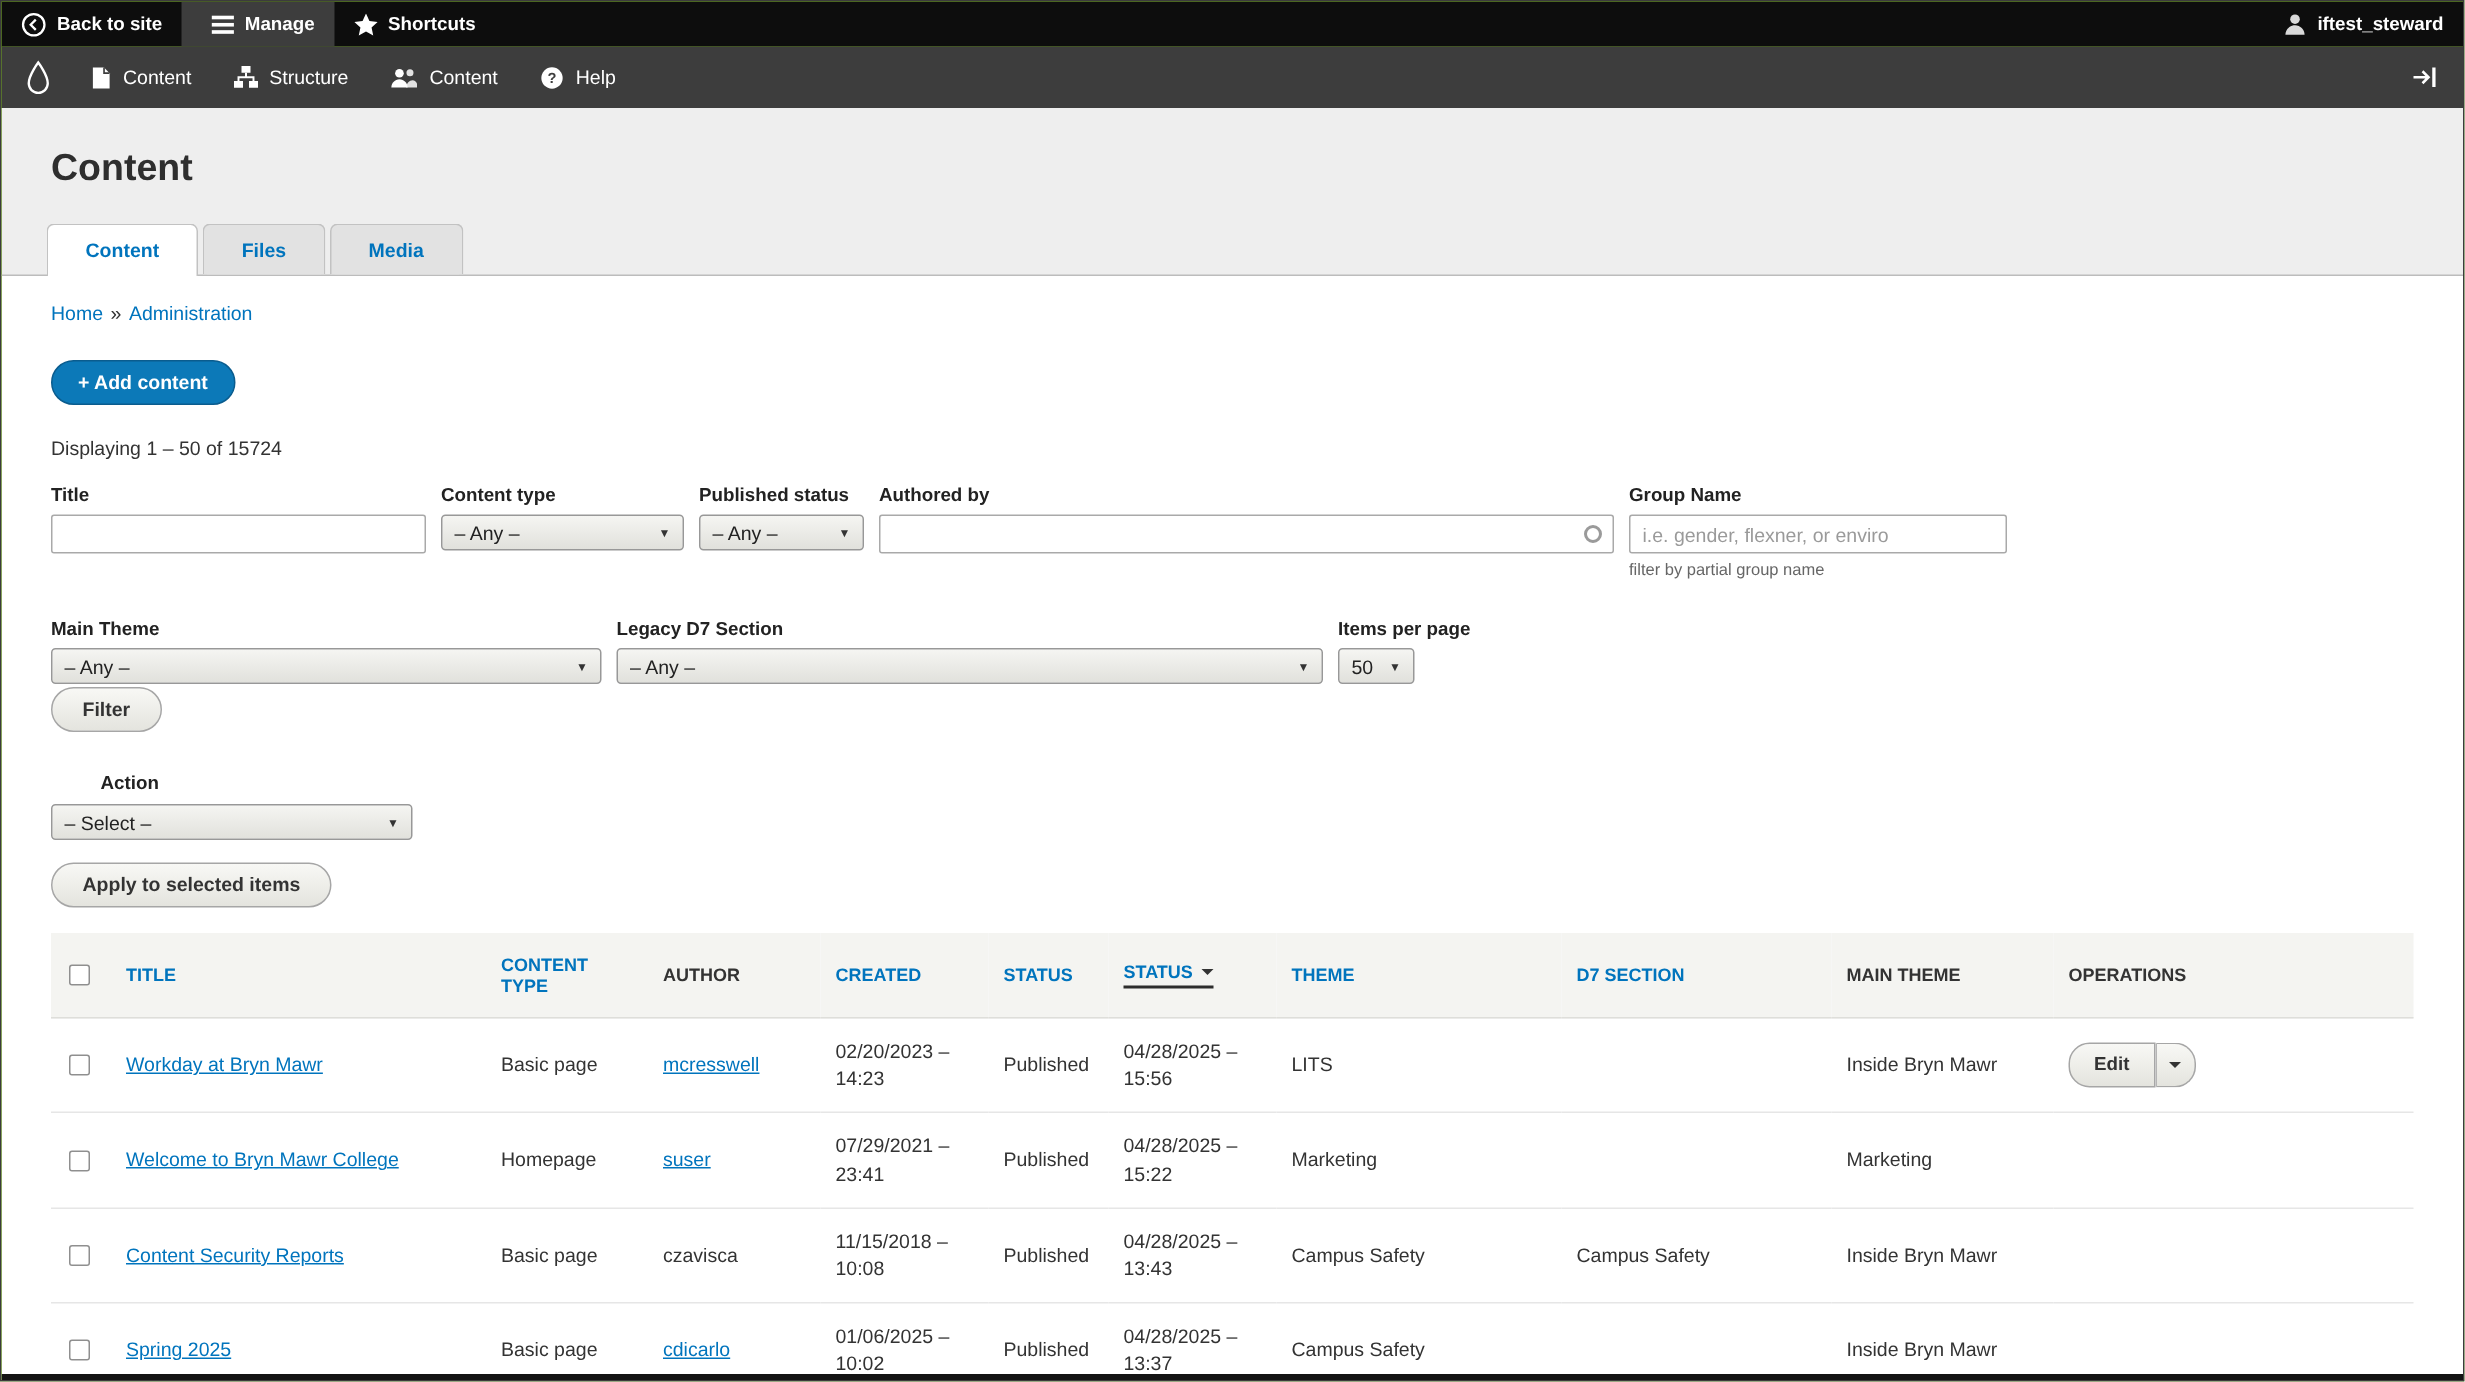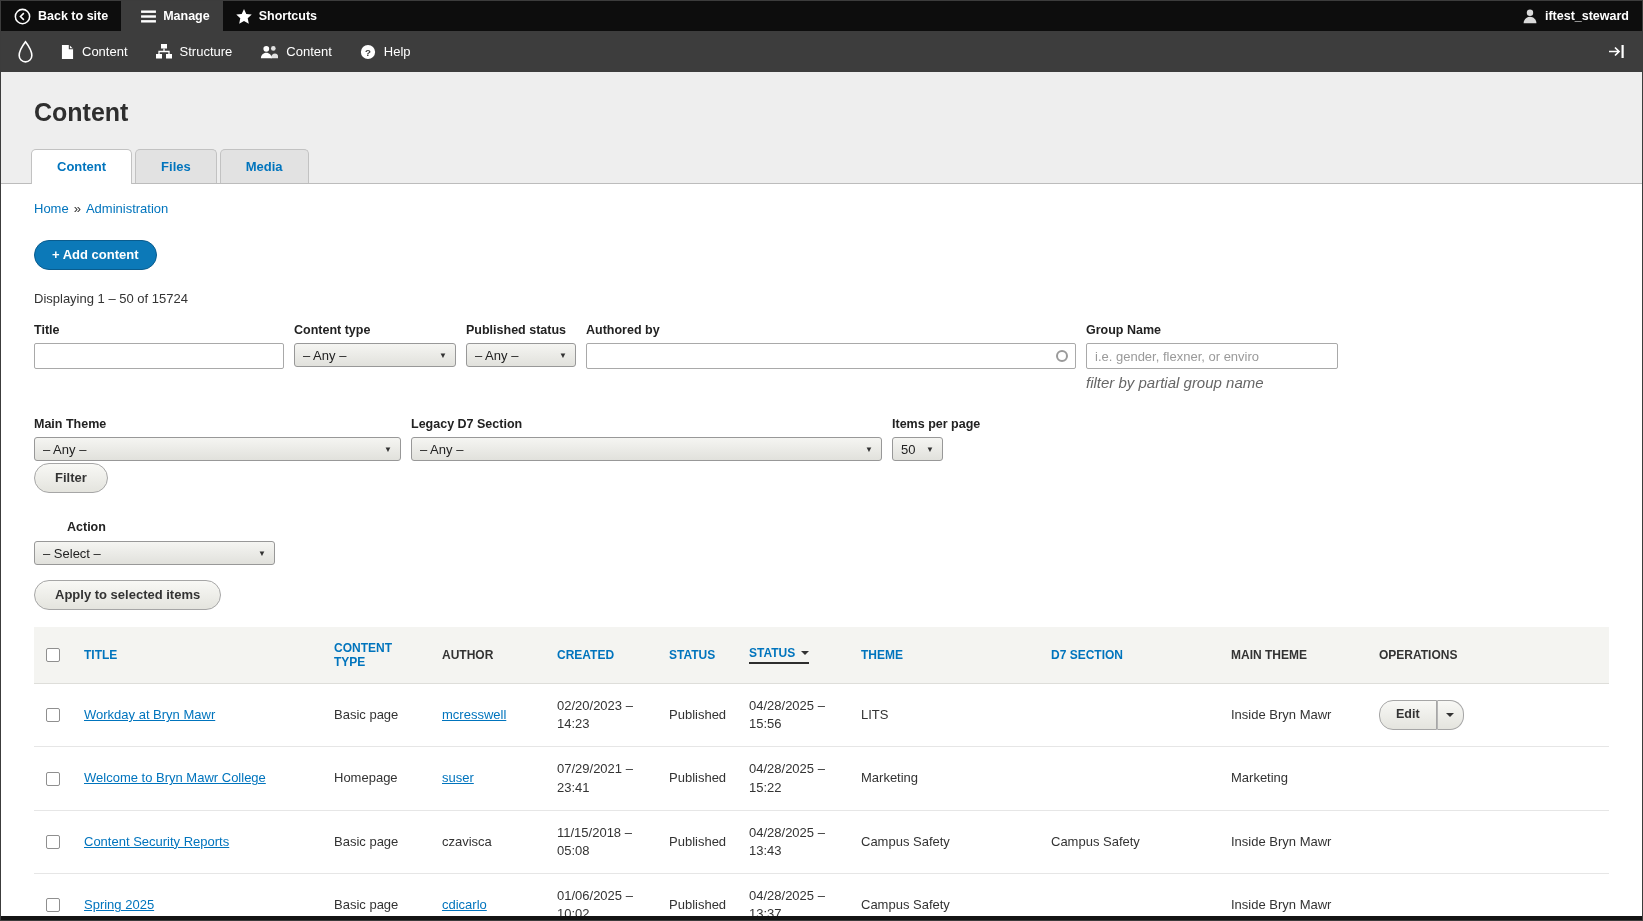--- a/index.html
+++ b/index.html
@@ -48,21 +48,21 @@
   .field { margin-right:10px; }
   .field > label { display:block; font-size:12.5px; font-weight:bold; color:#222; margin-bottom:6px; }
   .w250{width:250px}.w162{width:162px}.w110{width:110px}.w490{width:490px}.w252{width:252px}
   .w367{width:367px}.w471{width:471px}.w51{width:51px}
   .text-input { height:26px; width:100%; border:1px solid #a9a9a9; border-radius:2px; background:#fff;
                 padding:0 8px; font-size:13px; font-family:inherit; color:#333; }
   .text-input::placeholder { color:#9a9a9a; }
   .ac-wrap { position:relative; }
   .ac-circle { position:absolute; right:8px; top:7px; width:12px; height:12px;
                border:2px solid #9a9a9a; border-radius:50%; }
-  .help-text { font-size:15px; color:#666; margin-top:5px;font-style:italic; }
+  .help-text { font-size:11px; color:#666; margin-top:5px; }
 
   .select { height:24px; display:flex; align-items:center; justify-content:space-between; padding:0 8px;
             background:linear-gradient(#f5f5f2,#e1e1dc); border:1px solid #989898; border-radius:3px;
             font-size:13px; color:#222; cursor:pointer; }
   .select .arrow { font-size:8px; color:#333; margin-left:8px; }
 
   .btn { display:inline-block; background:linear-gradient(#f8f8f5,#e4e4de); border:1px solid #a6a6a6;
          border-radius:17px; font-size:13px; font-weight:bold; color:#333; padding:6px 20px 7px;
          cursor:pointer; }
   .btn-filter { margin-top:2px; }
@@ -365,21 +365,21 @@
           <td>Marketing</td>
           <td></td>
         </tr>
         <tr>
           <td class="col-check-cell">
               <input type="checkbox" class="cb" style="">
             </td>
           <td><a>Content Security Reports</a></td>
           <td>Basic page</td>
           <td><span>czavisca</span></td>
-          <td>11/15/2018 – 05:08</td>
+          <td>11/15/2018 – 10:08</td>
           <td>Published</td>
           <td>04/28/2025 – 13:43</td>
           <td>Campus Safety</td>
           <td>Campus Safety</td>
           <td>Inside Bryn Mawr</td>
           <td></td>
         </tr>
         <tr>
           <td class="col-check-cell">
               <input type="checkbox" class="cb" style="">

